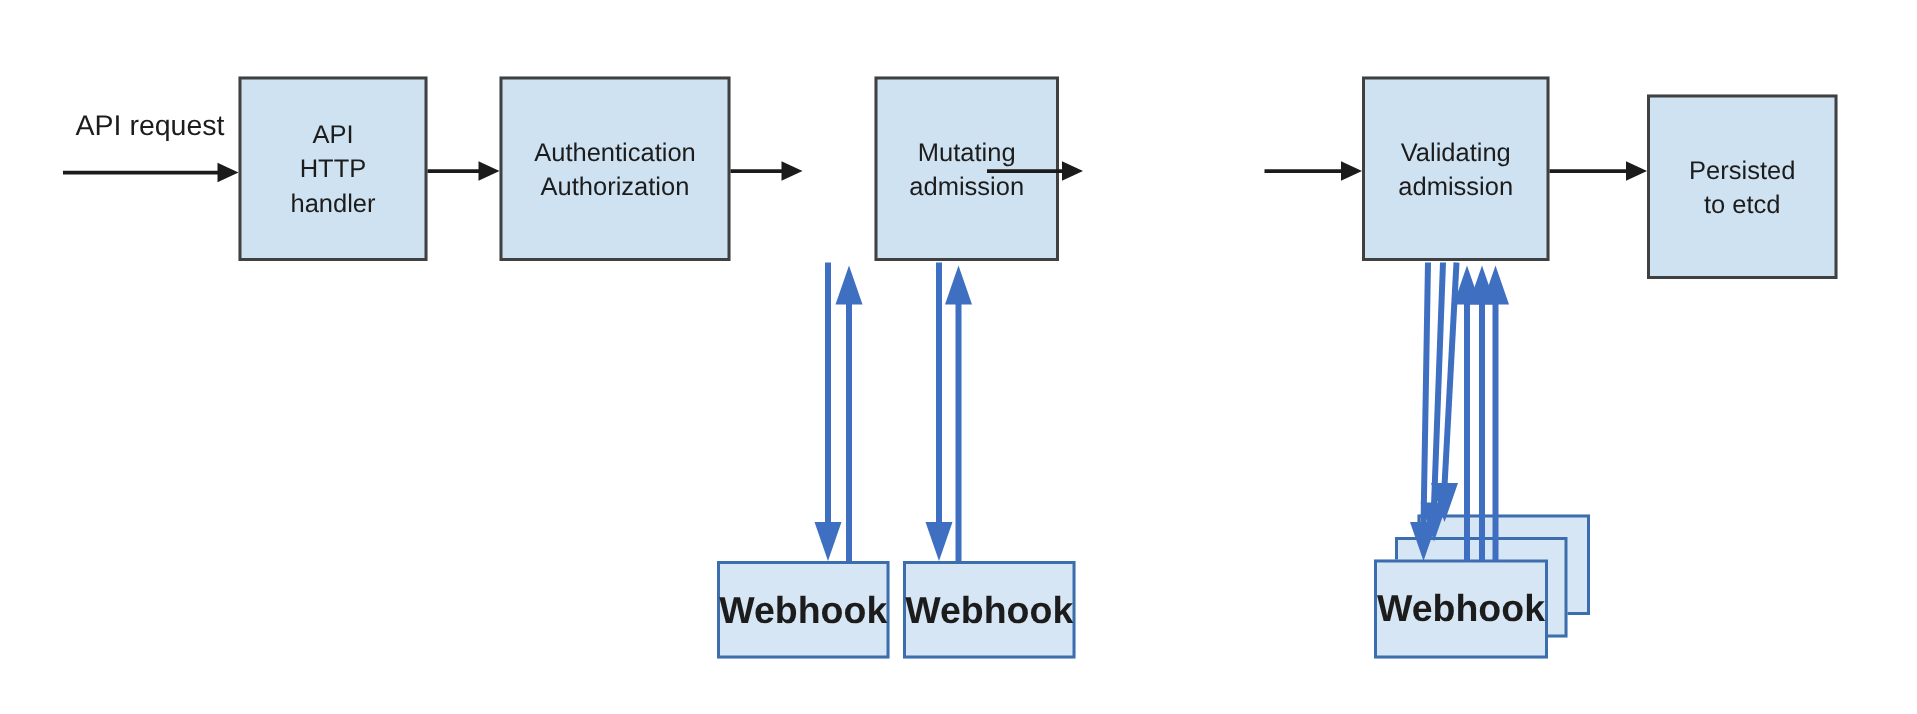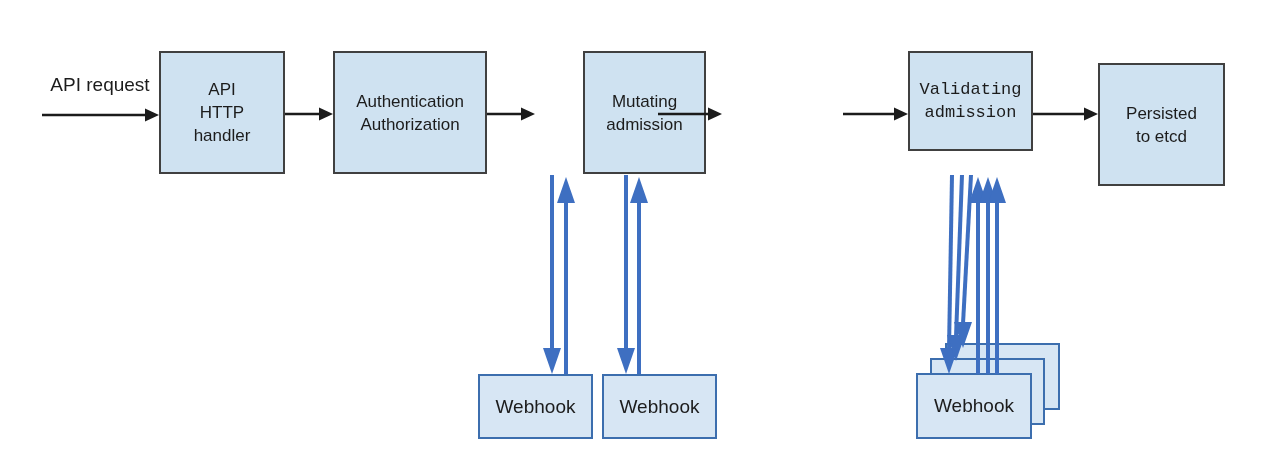--- a/index.html
+++ b/index.html
@@ -31,21 +31,21 @@
     font-size:17px;line-height:23px;
     white-space:pre-line;
   }
   .webhook{
     position:absolute;
     background:var(--webhook-fill);
     border:2px solid var(--webhook-border);
     box-sizing:border-box;
     display:flex;align-items:center;justify-content:center;
     text-align:center;
-    font-size:19px;line-height:22px;
+    font-size:25px;line-height:22px;font-weight:bold;
   }
   .api-request-label{
     position:absolute;
     left:40px;top:74px;width:120px;
     text-align:center;
     font-size:19px;line-height:22px;
   }
   svg.arrows{
     position:absolute;left:0;top:0;width:1278px;height:476px;
     pointer-events:none;
@@ -70,21 +70,21 @@
 HTTP
 handler</span>
   </div>
 
   <div class="node" style="left:535px;top:51px;width:123px;height:123px;margin-left:48px;">
     <span>Mutating
 admission</span>
   </div>
 
 
-  <div class="node" style="left:908px;top:51px;width:125px;height:100px;font-family:Liberation Mono, monospace;">
+  <div class="node" style="left:908px;top:51px;width:125px;height:123px;">
     <span>Validating
 admission</span>
   </div>
 
   <div class="node" style="left:1098px;top:63px;width:127px;height:123px;">
     <span>Persisted
 to etcd</span>
   </div>
 
   <div class="webhook" style="left:478px;top:374px;width:115px;height:65px;">

